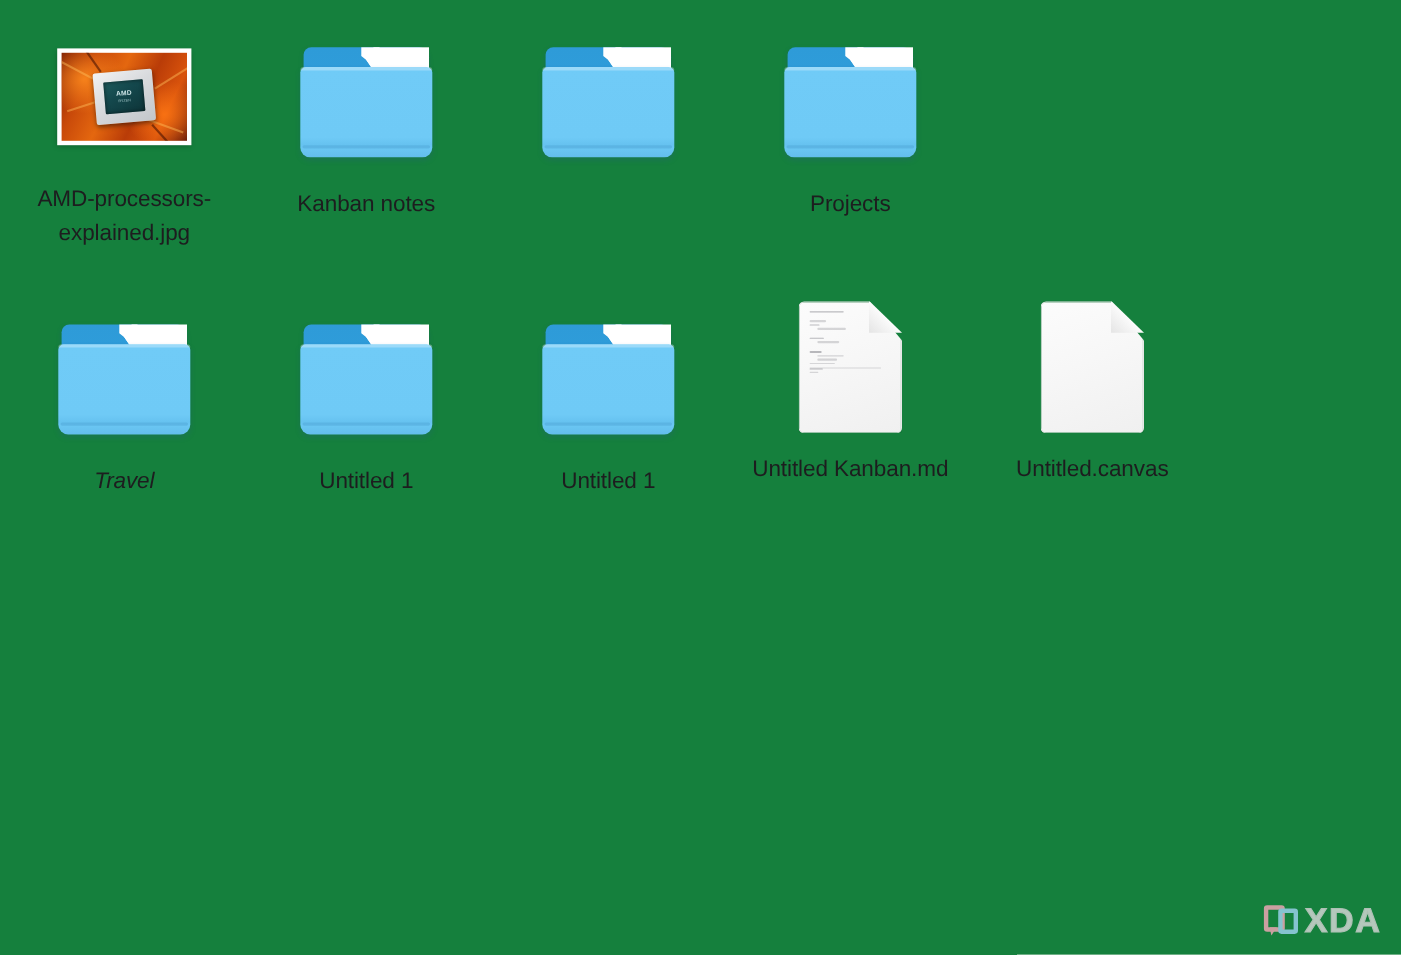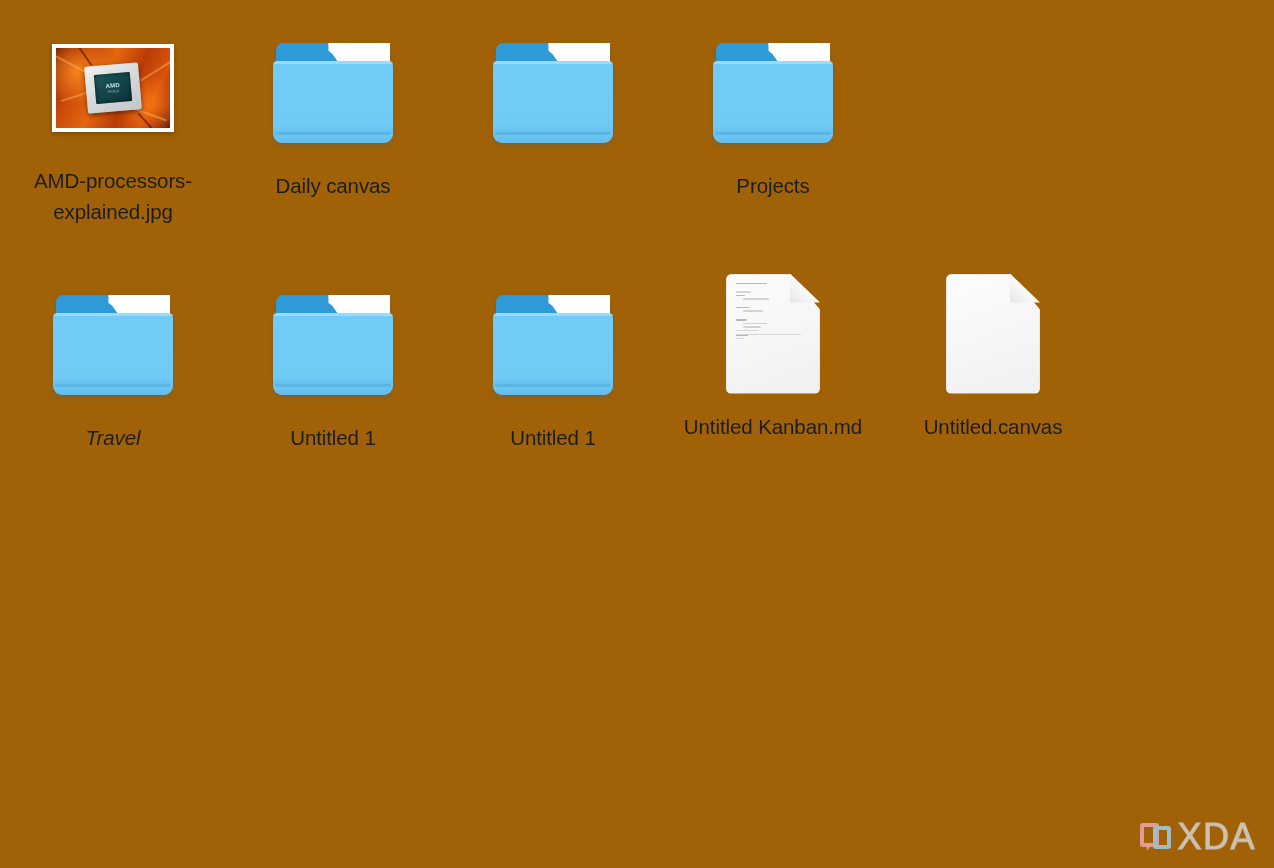--- a/index.html
+++ b/index.html
@@ -7,21 +7,21 @@
     width: 1274px;
     height: 868px;
     background: #ffffff;
     font-family: "Liberation Sans", sans-serif;
     overflow: hidden;
   }
   #file-grid {
     position: relative;
     width: 1274px;
     height: 868px;
-    background: #a16207;
+    background: #15803d;
   }
   .file-item {
     position: absolute;
     width: 220px;
     display: flex;
     flex-direction: column;
     align-items: center;
   }
   .icon-box {
     width: 130px;
@@ -273,22 +273,22 @@
   }
   #watermark .mark-icon .bubble-r {
     position: absolute;
     left: 13px; top: 4px;
     width: 18px; height: 23px;
     border: 4px solid #9ed2ef;
     border-radius: 3px;
   }
   #watermark .wordmark {
     font-family: "Liberation Sans", sans-serif;
-    font-size: 36px;
-    font-weight: normal;
+    font-size: 31px;
+    font-weight: bold;
     letter-spacing: 1.5px;
     color: #d8d8d8;
     line-height: 31px;
     -webkit-text-stroke: 1px #cfcfcf;
   }
 </style>
 </head>
 <body>
 
 <div id="file-grid">
@@ -316,21 +316,21 @@
   </div>
 
   <div class="file-item" style="left:223px; top:25px;">
     <div class="icon-box">
       <div class="folder">
         <div class="back"></div>
         <div class="tab-cut"></div>
         <div class="front"></div>
       </div>
     </div>
-    <div class="file-label">Daily canvas</div>
+    <div class="file-label">Kanban notes</div>
   </div>
 
   <div class="file-item" style="left:443px; top:25px;">
     <div class="icon-box">
       <div class="folder">
         <div class="back"></div>
         <div class="tab-cut"></div>
         <div class="front"></div>
       </div>
     </div>

